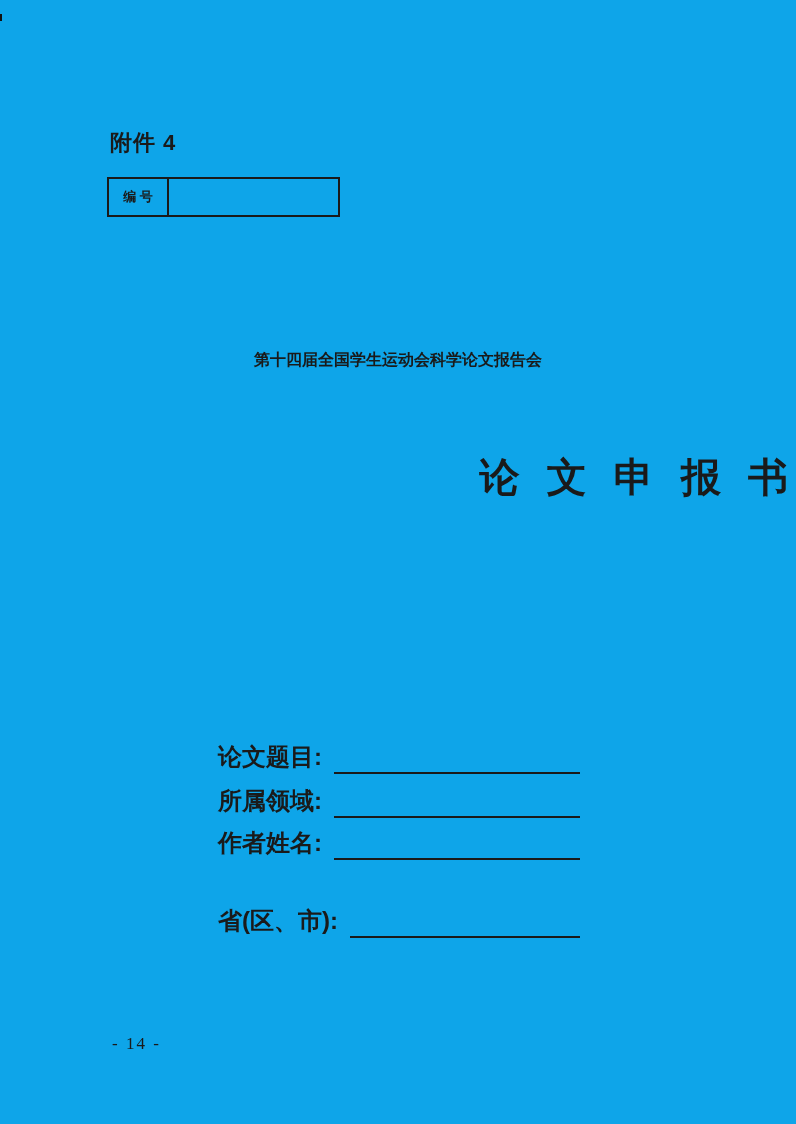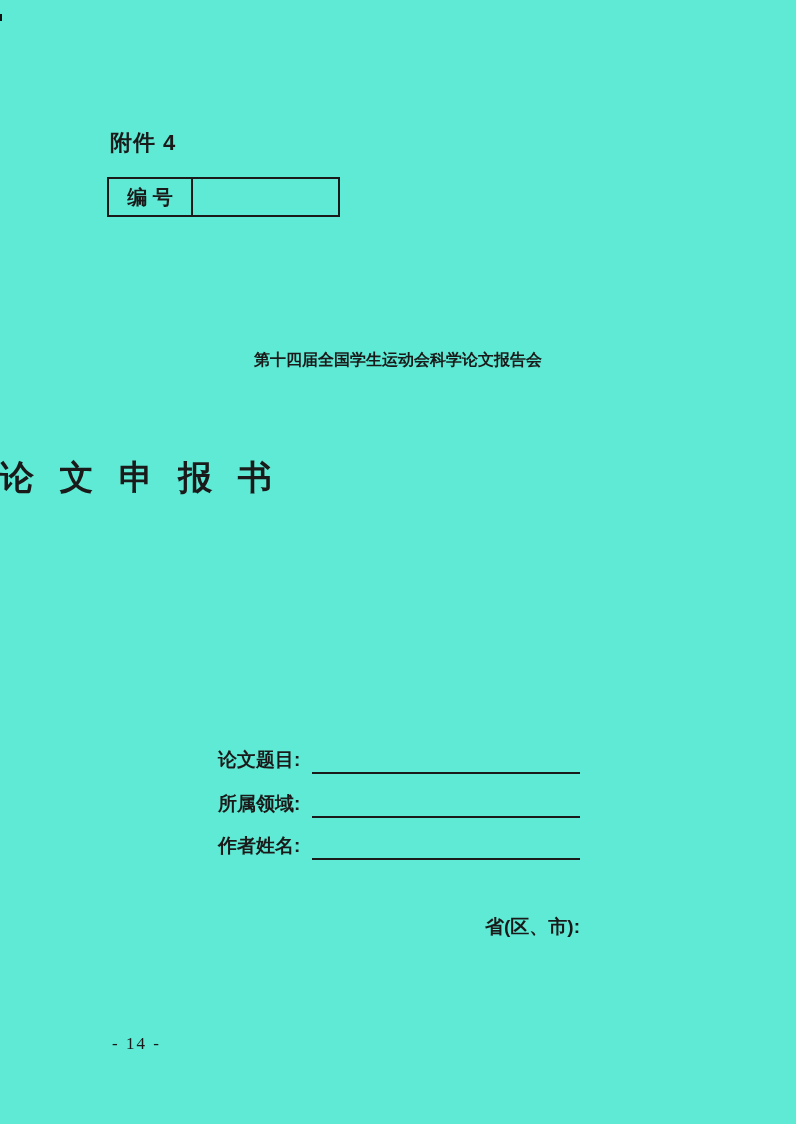--- a/index.html
+++ b/index.html
@@ -4,21 +4,21 @@
 <style>
   html, body {
     margin: 0;
     padding: 0;
     background: #ffffff;
   }
   .page {
     position: relative;
     width: 796px;
     height: 1124px;
-    background: #5eead4;
+    background: #0ea5e9;
     font-family: "Liberation Sans", sans-serif;
     color: #1a1a1a;
     overflow: hidden;
   }
   .scan-artifact {
     position: absolute;
     left: 0;
     top: 14px;
     width: 2px;
     height: 7px;
@@ -36,26 +36,26 @@
     position: absolute;
     left: 107px;
     top: 177px;
     width: 233px;
     height: 40px;
     border: 2px solid #1a1a1a;
     display: flex;
     box-sizing: border-box;
   }
   .number-box .cell-label {
-    width: 84px;
+    width: 60px;
     border-right: 2px solid #1a1a1a;
     display: flex;
     align-items: center;
     justify-content: center;
-    font-size: 20px;
+    font-size: 13px;
     font-weight: bold;
     box-sizing: border-box;
   }
   .number-box .cell-value {
     flex: 1;
   }
   .conference-title {
     position: absolute;
     left: 0;
     top: 344px;
@@ -63,52 +63,52 @@
     text-align: center;
     font-size: 16px;
     font-weight: bold;
     line-height: 32px;
   }
   .form-title {
     position: absolute;
     left: 0;
     top: 455px;
     width: 100%;
-    text-align: left;
-    font-size: 34px;
+    text-align: right;
+    font-size: 40px;
     font-weight: bold;
     letter-spacing: 8px;
     line-height: 44px;
   }
   .form-row {
     position: absolute;
     left: 218px;
     width: 362px;
     height: 24px;
     display: flex;
     align-items: flex-end;
   }
   .form-row .field-label {
-    font-size: 19px;
+    font-size: 24px;
     font-weight: bold;
     white-space: nowrap;
     padding-bottom: 1px;
   }
   .form-row .field-line {
     flex: 1;
     margin-left: 12px;
     border-bottom: 2px solid #1a1a1a;
     height: 100%;
     font-size: 18px;
   }
   .row-1 { top: 750px; }
   .row-2 { top: 794px; }
   .row-3 { top: 836px; text-align: right; }
   .row-4 { top: 874px; }
-  .row-5 { top: 914px; flex-direction: column; }
+  .row-5 { top: 914px; }
   .page-number {
     position: absolute;
     left: 112px;
     top: 1034px;
     font-family: "Liberation Serif", serif;
     font-size: 17px;
     letter-spacing: 2px;
   }
 </style>
 </head>

